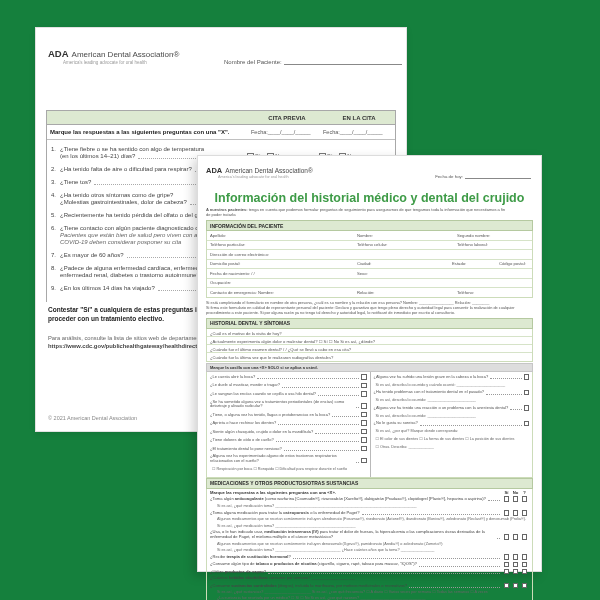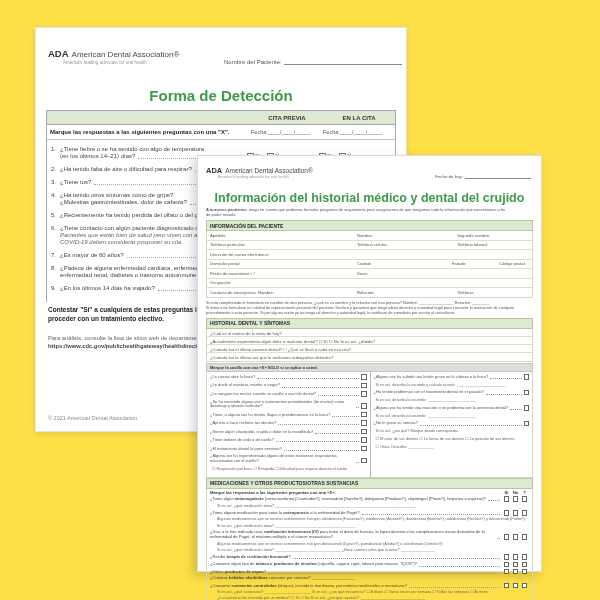--- a/index.html
+++ b/index.html
@@ -1,16 +1,16 @@
 <!DOCTYPE html>
 <html><head>
 <meta charset="utf-8">
 <style>
   html,body{margin:0;padding:0;background:#fcfcfc}
-  .canvas{position:relative;width:600px;height:600px;background:#fde047;overflow:hidden;
+  .canvas{position:relative;width:600px;height:600px;background:#15803d;overflow:hidden;
           font-family:"Liberation Sans",sans-serif;-webkit-font-smoothing:antialiased}
   .page{position:absolute;background:#fff}
   .back{left:35px;top:27px;width:370px;height:403px;border:1px solid #e2e2e2;box-shadow:0 2px 6px rgba(0,0,0,.10)}
   .front{left:197px;top:155px;width:343px;height:415px;border:1px solid #dcdcdc;box-shadow:-4px 4px 10px rgba(0,0,0,.18)}
 
   
   .l-top{display:flex;align-items:baseline;gap:3px}
   .l-ada{font-weight:bold;color:#333}
   .l-name{color:#4a4a4a}
   .l-tag{color:#9a9a9a}
@@ -89,21 +89,20 @@
       <div class="l-top">
         <span class="l-ada">ADA</span>
         <span class="l-name">American Dental Association®</span>
       </div>
       <div class="l-tag">America's leading advocate for oral health</div>
     </div>
     <div class="b-patient">
       <span>Nombre del Paciente:</span>
       <span class="b-pline"></span>
     </div>
-    <div class="b-title">Forma de Detección</div>
 
     <div class="b-box">
       <div class="b-head">
         <span class="b-hq"></span>
         <span class="b-hc">CITA PREVIA</span>
         <span class="b-hc">EN LA CITA</span>
       </div>
       <div class="b-instr">
         <span class="b-it">Marque las respuestas a las siguientes preguntas con una "X".</span>
         <span class="b-date">Fecha:____/____/_____</span>

